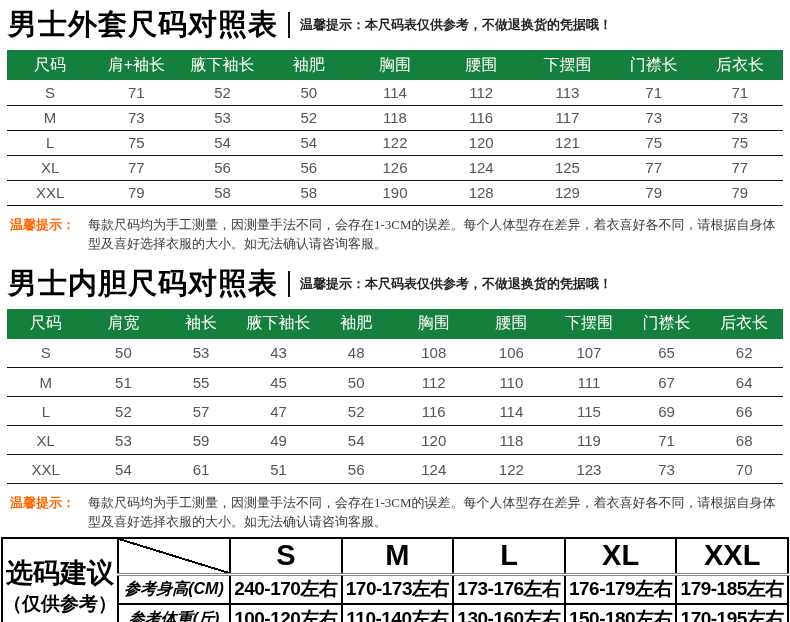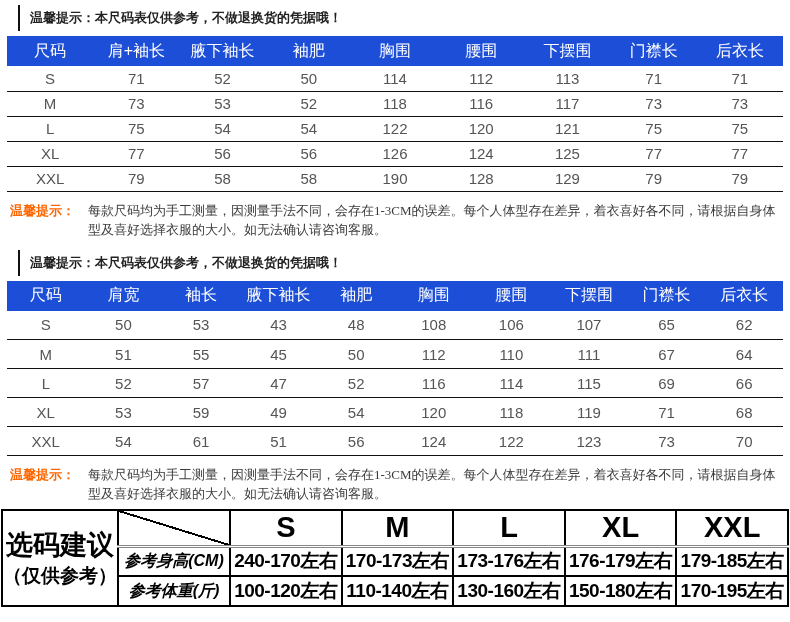--- a/index.html
+++ b/index.html
@@ -5,21 +5,21 @@
   * { margin:0; padding:0; box-sizing:border-box; }
   html,body { width:790px; background:#fff; font-family:"Liberation Sans","DejaVu Sans",sans-serif; }
   body { height:622px; overflow:hidden; }
 
   .sec-header { display:flex; align-items:center; padding:5px 8px 3px 8px; }
   .sec-title { font-size:29px; font-weight:900; color:#000; letter-spacing:1px; white-space:nowrap; }
   .vdiv { width:2px; height:26px; background:#111; margin:0 10px; }
   .sec-note { font-size:13px; color:#222; font-weight:bold; white-space:nowrap; }
 
   table.size-table { width:776px; margin:2px 7px 0 7px; border-collapse:collapse; table-layout:fixed; }
-  table.size-table th { background:#1d4ed8; color:#fff; font-weight:normal; font-size:16px; height:30px; text-align:center; }
+  table.size-table th { background:#15803d; color:#fff; font-weight:normal; font-size:16px; height:30px; text-align:center; }
   table.size-table td { text-align:center; color:#555; font-size:15px; border-bottom:1px solid #111; }
   #table1 td { height:25px; }
   #table2 td { height:29px; }
 
   .tip { display:flex; margin:9px 10px 6px 10px; font-size:13px; line-height:19px; }
   .tip-label { color:#f60; font-weight:bold; white-space:nowrap; margin-right:13px; }
   .tip-text { color:#3c3c3c; width:740px;font-family:Liberation Serif, serif; }
 
   table.rec-table { width:788px; margin:2px 1px 0 1px; border-collapse:collapse; table-layout:fixed; }
   table.rec-table td, table.rec-table th { border:2px solid #000; text-align:center; vertical-align:middle; }
@@ -31,20 +31,21 @@
     border-bottom:3px double #888 !important; }
   th.size-head { font-size:29px; font-weight:900; color:#000; height:36px; border-bottom:3px double #888 !important; }
   td.row-label { font-size:16px; font-weight:bold; font-style:italic; color:#000; height:30px; }
   td.rec-val { font-size:19px; font-weight:bold; color:#000; height:30px; letter-spacing:-0.5px; }
 </style>
 </head>
 <body>
 
 <div>
   <div class="sec-header">
+    <span class="sec-title">男士外套尺码对照表</span>
     <span class="vdiv"></span>
     <span class="sec-note">温馨提示：本尺码表仅供参考，不做退换货的凭据哦！</span>
   </div>
   <table class="size-table" id="table1">
     <thead>
         <tr>
           <th>尺码</th>
           <th>肩+袖长</th>
           <th>腋下袖长</th>
           <th>袖肥</th>
@@ -114,20 +115,21 @@
       </tbody>
   </table>
   <div class="tip">
     <span class="tip-label">温馨提示：</span>
     <span class="tip-text">每款尺码均为手工测量，因测量手法不同，会存在1-3CM的误差。每个人体型存在差异，着衣喜好各不同，请根据自身体型及喜好选择衣服的大小。如无法确认请咨询客服。</span>
   </div>
 </div>
 
 <div>
   <div class="sec-header">
+    <span class="sec-title">男士内胆尺码对照表</span>
     <span class="vdiv"></span>
     <span class="sec-note">温馨提示：本尺码表仅供参考，不做退换货的凭据哦！</span>
   </div>
   <table class="size-table" id="table2">
     <thead>
         <tr>
           <th>尺码</th>
           <th>肩宽</th>
           <th>袖长</th>
           <th>腋下袖长</th>

